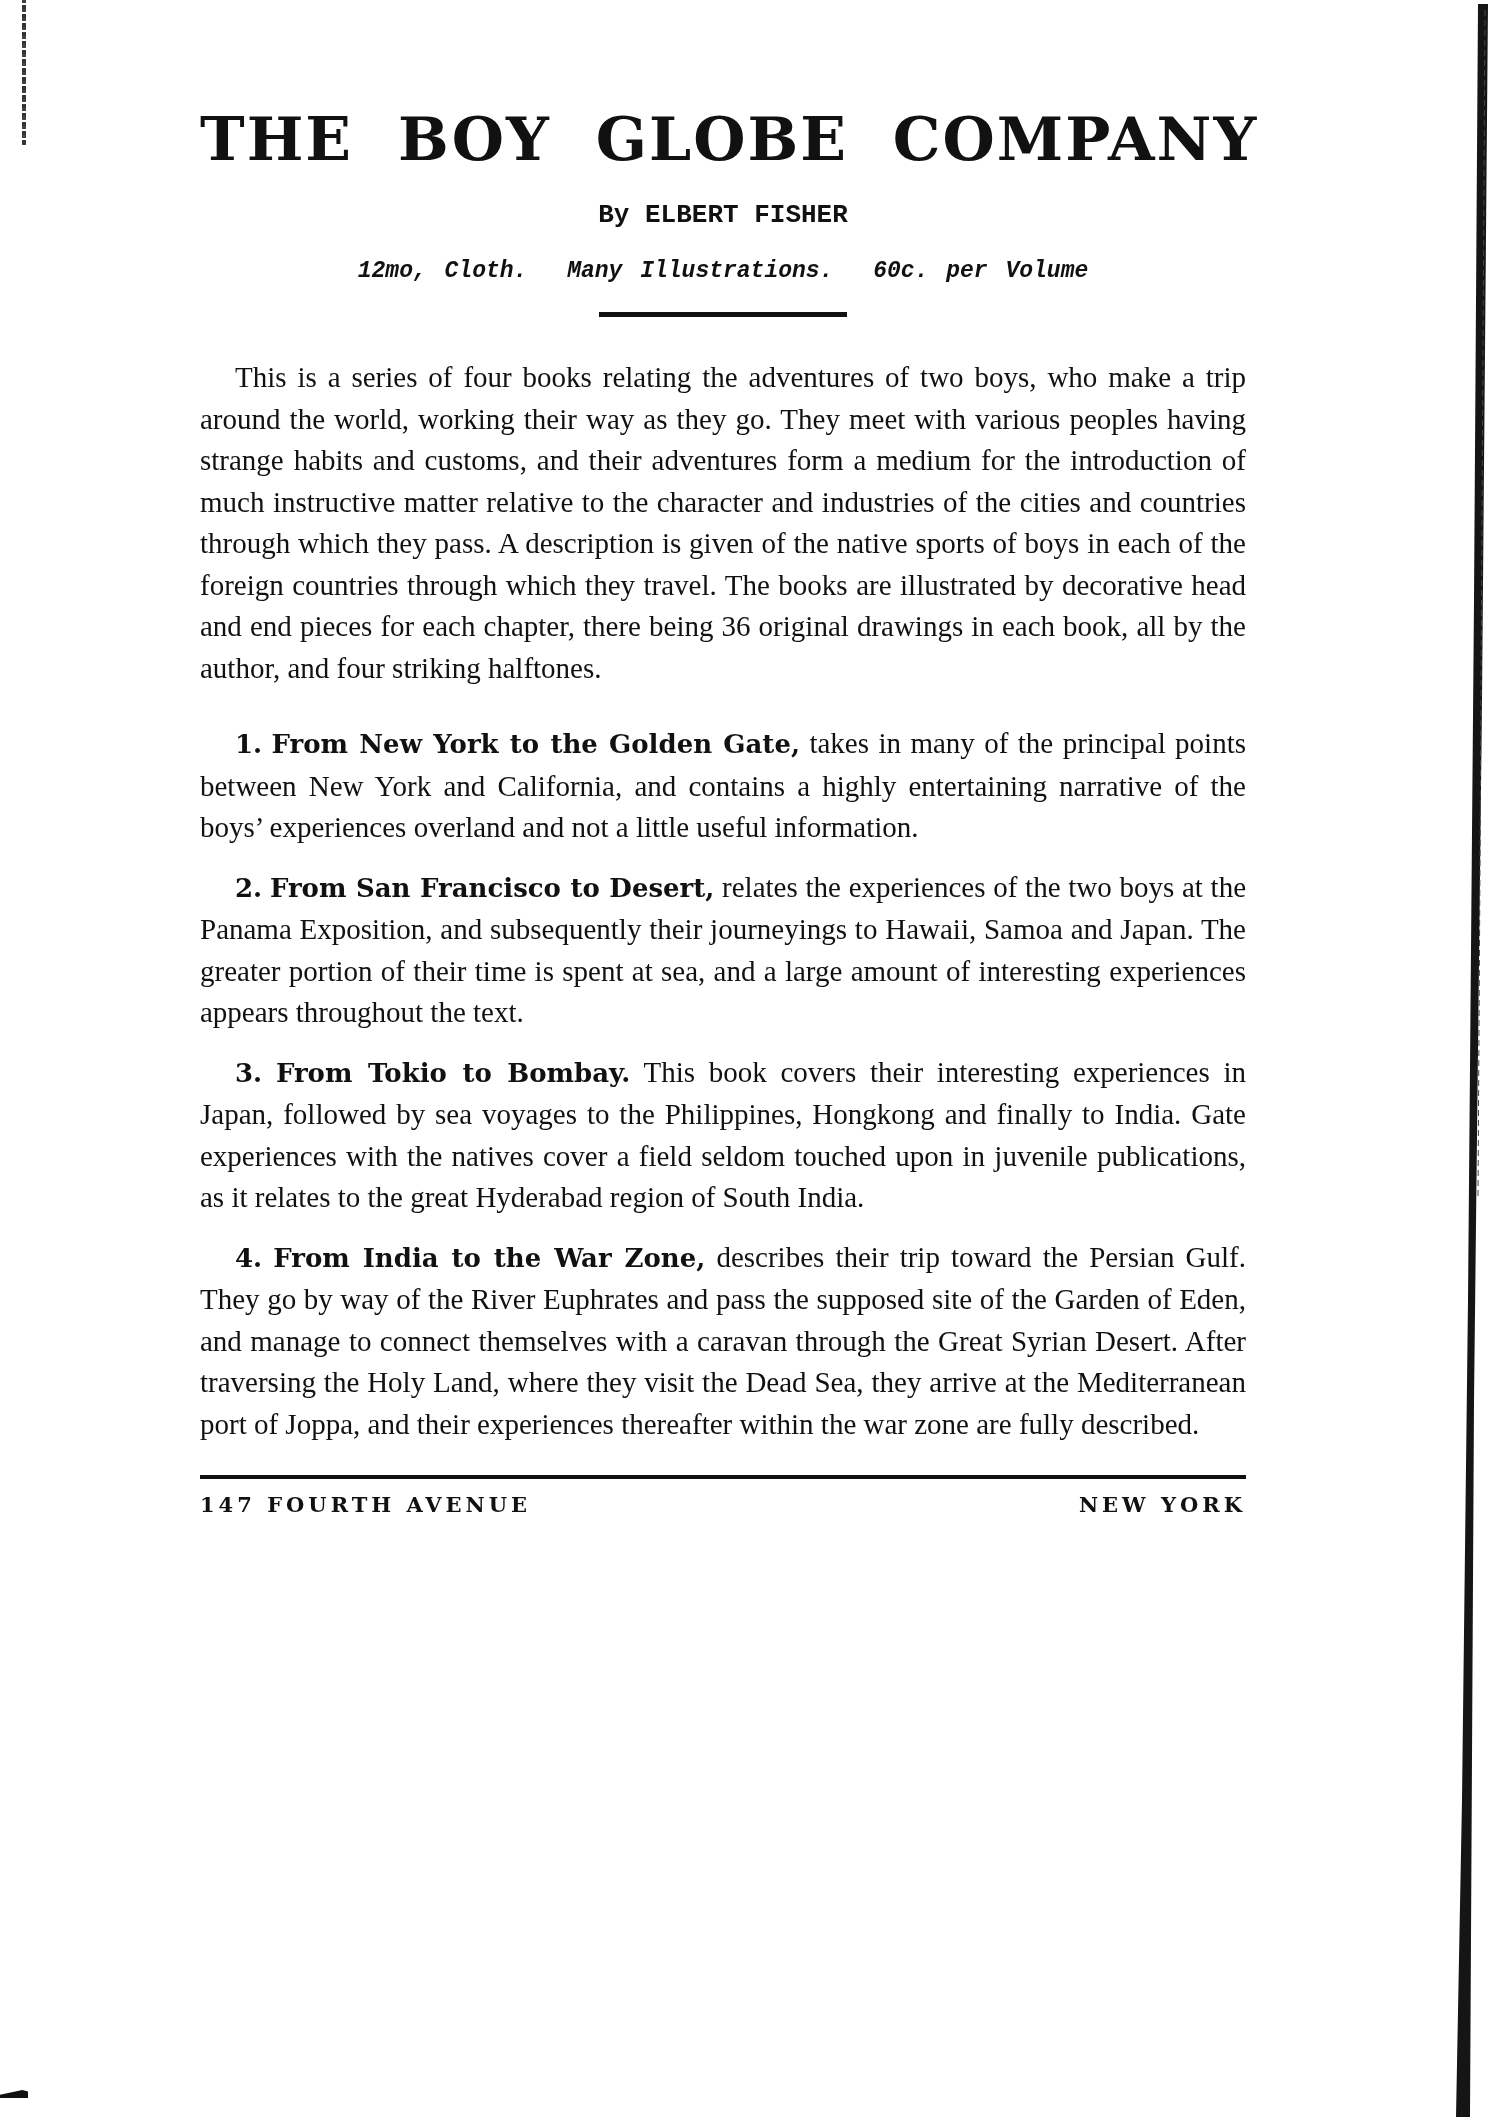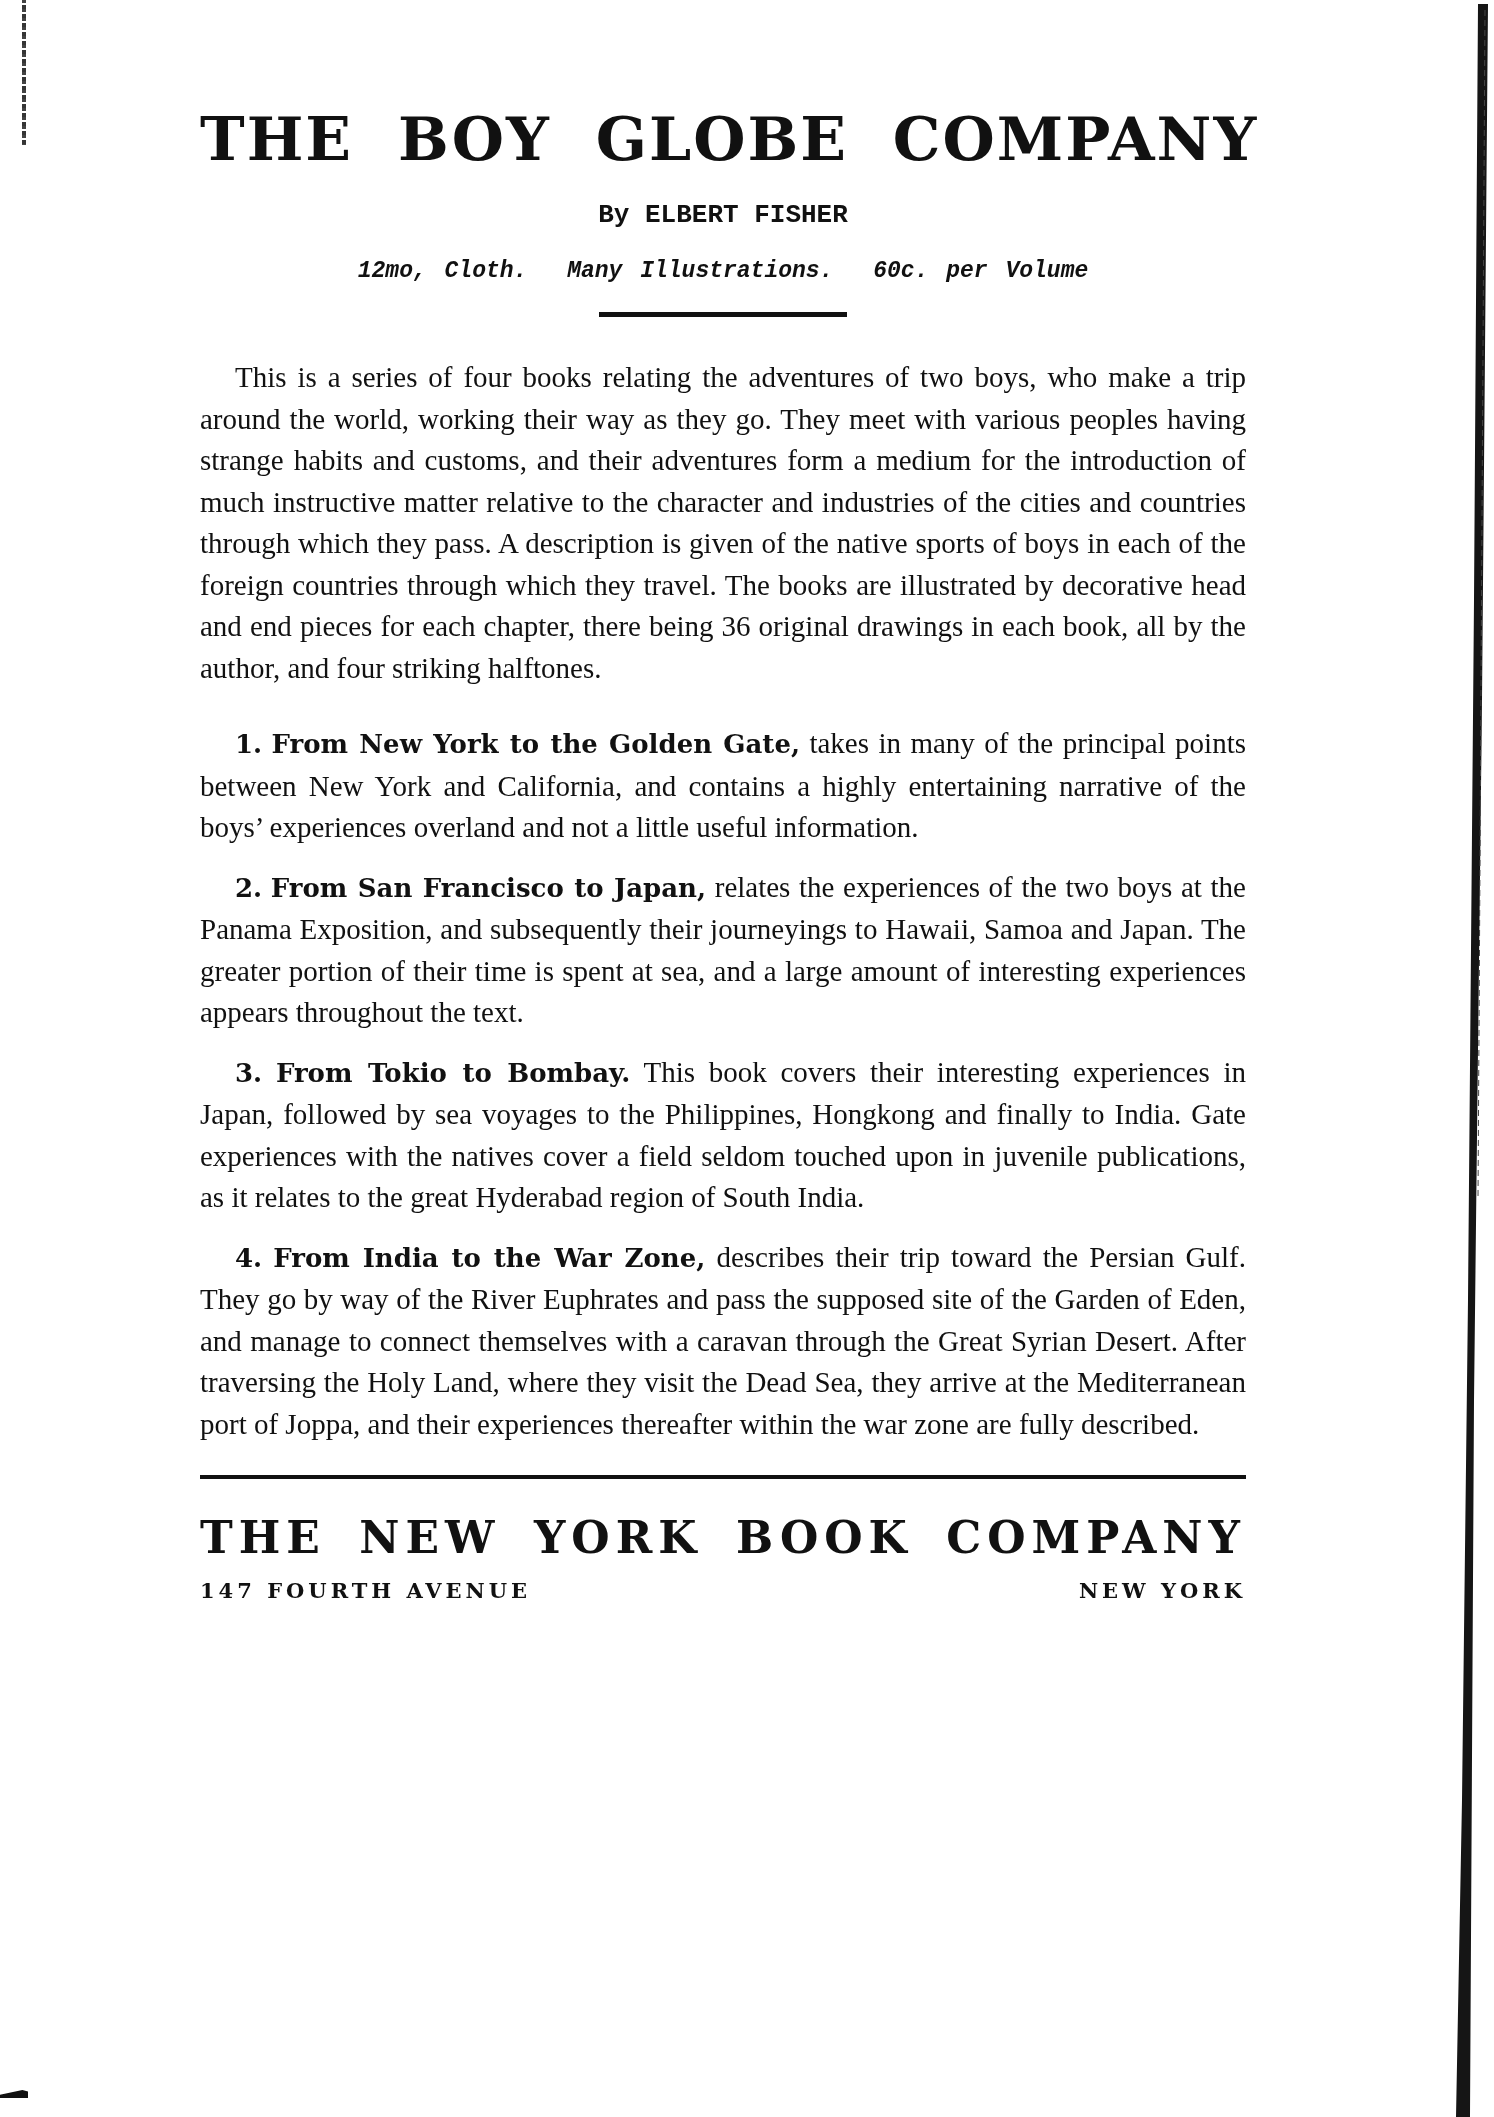--- a/index.html
+++ b/index.html
@@ -158,41 +158,34 @@
   <p class="body-text intro">This is a series of four books relating the adventures of two boys, who make a trip around the world, working their way as they go. They meet with various peoples having strange habits and customs, and their adventures form a medium for the introduction of much instructive matter relative to the character and industries of the cities and countries through which they pass. A description is given of the native sports of boys in each of the foreign countries through which they travel. The books are illustrated by decorative head and end pieces for each chapter, there being 36 original drawings in each book, all by the author, and four striking halftones.</p>
 
   <section>
     <p class="body-text book-entry">
       <span class="book-title">1.</span>
       <span class="book-title">From New York to the Golden Gate,</span>
       <span>takes in many of the principal points between New York and California, and contains a highly entertaining narrative of the boys’ experiences overland and not a little useful information.</span>
     </p>
     <p class="body-text book-entry">
       <span class="book-title">2.</span>
-      <span class="book-title">From San Francisco to Japan,</span>
+      <span class="book-title">From San Francisco to Desert,</span>
       <span>relates the experiences of the two boys at the Panama Exposition, and subsequently their journeyings to Hawaii, Samoa and Japan. The greater portion of their time is spent at sea, and a large amount of interesting experiences appears throughout the text.</span>
     </p>
     <p class="body-text book-entry">
       <span class="book-title">3.</span>
       <span class="book-title">From Tokio to Bombay.</span>
       <span>This book covers their interesting experiences in Japan, followed by sea voyages to the Philippines, Hongkong and finally to India. Gate experiences with the natives cover a field seldom touched upon in juvenile publications, as it relates to the great Hyderabad region of South India.</span>
     </p>
     <p class="body-text book-entry">
       <span class="book-title">4.</span>
       <span class="book-title">From India to the War Zone,</span>
       <span>describes their trip toward the Persian Gulf. They go by way of the River Euphrates and pass the supposed site of the Garden of Eden, and manage to connect themselves with a caravan through the Great Syrian Desert. After traversing the Holy Land, where they visit the Dead Sea, they arrive at the Mediterranean port of Joppa, and their experiences thereafter within the war zone are fully described.</span>
     </p>
   </section>
 
   <div class="footer-rule"></div>
 
-  <div class="publisher">
-    <span>THE</span>
-    <span>NEW</span>
-    <span>YORK</span>
-    <span>BOOK</span>
-    <span>COMPANY</span>
-  </div>
   <div class="address-row">
     <span>147 FOURTH AVENUE</span>
     <span>NEW YORK</span>
   </div>
 </main>
 
 </body></html>

